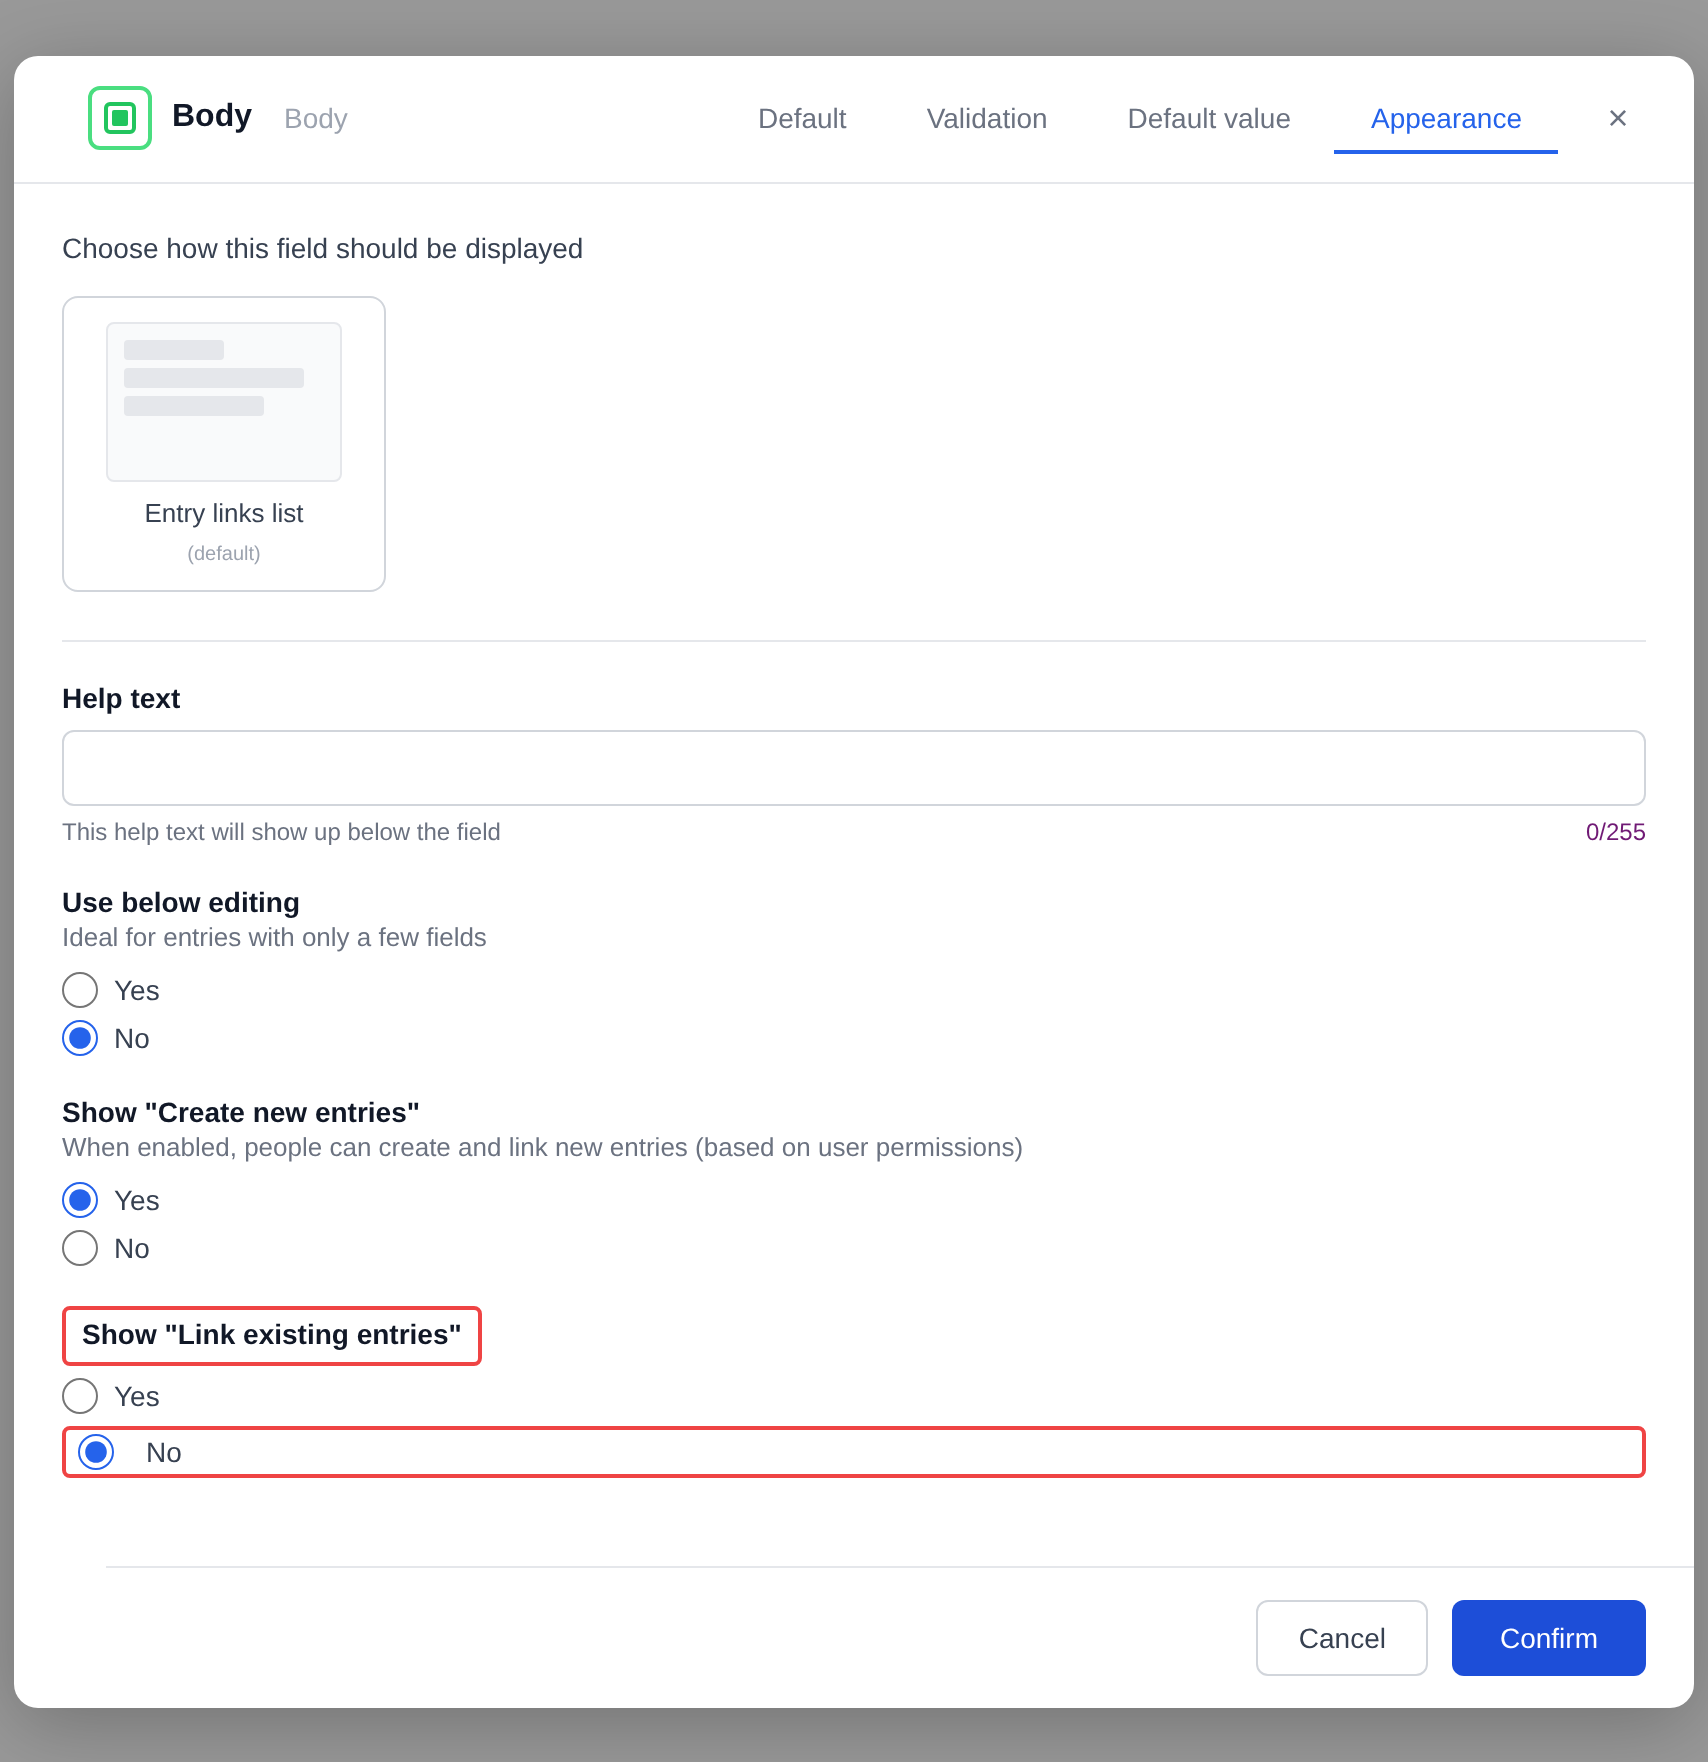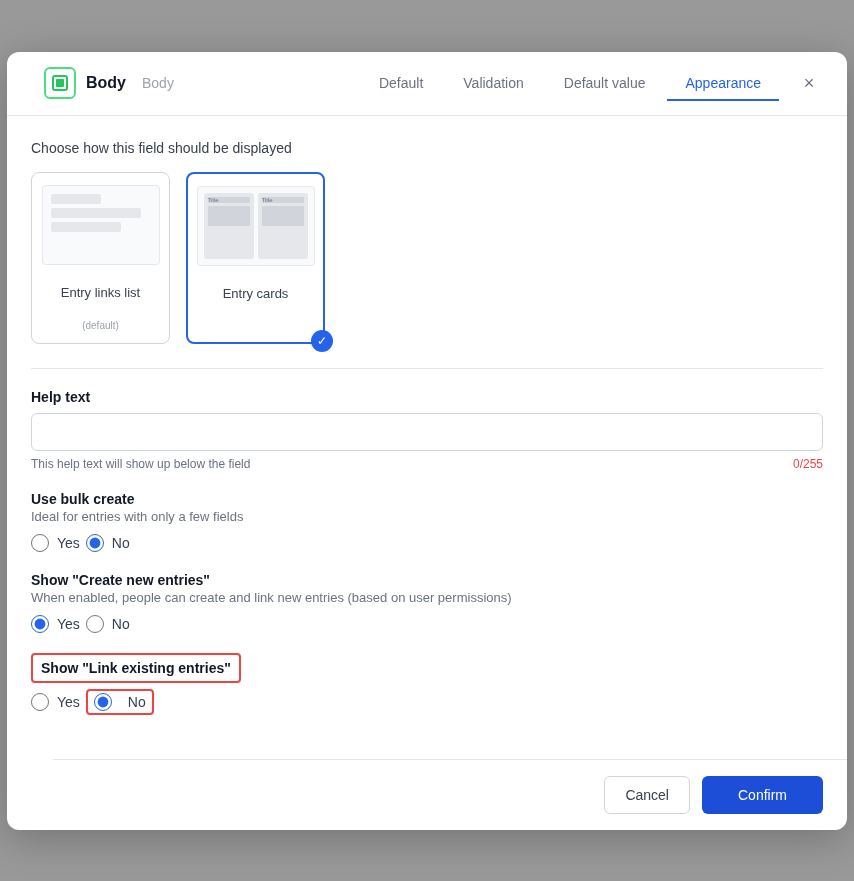--- a/index.html
+++ b/index.html
@@ -114,27 +114,27 @@
     }
     .display-options {
       display: flex;
       gap: 16px;
       margin-bottom: 24px;
     }
     .display-card {
       border: 1px solid #d1d5db;
       border-radius: 8px;
       padding: 12px;
-      width: 139px;
+      width: 162px;
       cursor: pointer;
       position: relative;
       display: flex;
       flex-direction: column;
       align-items: center;
-      gap: 20px;
+      gap: 8px;
     }
     .display-card.selected {
       border: 2px solid #2563eb;
     }
     .display-card .card-preview {
       width: 118px;
       height: 80px;
       border: 1px solid #e5e7eb;
       border-radius: 4px;
       background: #f9fafb;
@@ -232,37 +232,37 @@
       display: flex;
       justify-content: space-between;
       margin-top: 6px;
     }
     .hint-text {
       font-size: 12px;
       color: #6b7280;
     }
     .char-count {
       font-size: 12px;
-      color: #ef4444;
+      color: #701a75;
     }
 
     .section-title {
       font-size: 14px;
       font-weight: 600;
       color: #111827;
       margin-bottom: 2px;
     }
     .section-desc {
       font-size: 13px;
       color: #6b7280;
       margin-bottom: 10px;
     }
     .radio-group {
       display: flex;
-      flex-direction: row;
+      flex-direction: column;
       gap: 6px;
       margin-bottom: 20px;
     }
     .radio-item {
       display: flex;
       align-items: center;
       gap: 8px;
       cursor: pointer;
     }
     .radio-item input[type="radio"] {
@@ -290,21 +290,21 @@
     .btn-cancel {
       padding: 10px 20px;
       border: 1px solid #d1d5db;
       border-radius: 6px;
       background: #fff;
       font-size: 14px;
       color: #374151;
       cursor: pointer;
     }
     .btn-confirm {
-      padding: 10px 36px;
+      padding: 10px 24px;
       border: none;
       border-radius: 6px;
       background: #1d4ed8;
       font-size: 14px;
       color: #fff;
       cursor: pointer;
       font-weight: 500;
     }
 
     .section-block {
@@ -342,50 +342,36 @@
       <div class="display-card">
         <div class="card-preview">
           <div class="preview-row short"></div>
           <div class="preview-row full"></div>
           <div class="preview-row"></div>
         </div>
         <span class="card-label">Entry links list</span>
         <span class="card-default">(default)</span>
       </div>
 
-      <div class="display-card selected">
-        <div class="cards-preview">
-          <div class="mini-card">
-            <div class="mini-card-title">Title</div>
-            <div class="mini-card-body"></div>
-          </div>
-          <div class="mini-card">
-            <div class="mini-card-title">Title</div>
-            <div class="mini-card-body"></div>
-          </div>
-        </div>
-        <span class="card-label">Entry cards</span>
-        <div class="check-badge">✓</div>
-      </div>
 
     </div>
 
     <div class="divider"></div>
 
     <div class="section-block">
       <div class="field-label">Help text</div>
       <input class="text-input" type="text" placeholder="" style="">
       <div class="field-hint">
         <span class="hint-text">This help text will show up below the field</span>
         <span class="char-count">0/255</span>
       </div>
     </div>
 
     <div class="section-block">
-      <div class="section-title">Use bulk create</div>
+      <div class="section-title">Use below editing</div>
       <div class="section-desc">Ideal for entries with only a few fields</div>
       <div class="radio-group">
         <div class="radio-item">
           <input type="radio" name="bulk-editing" id="bulk-yes" style="">
           <label for="bulk-yes">Yes</label>
         </div>
         <div class="radio-item">
           <input type="radio" name="bulk-editing" id="bulk-no" checked="" style="">
           <label for="bulk-no">No</label>
         </div>

